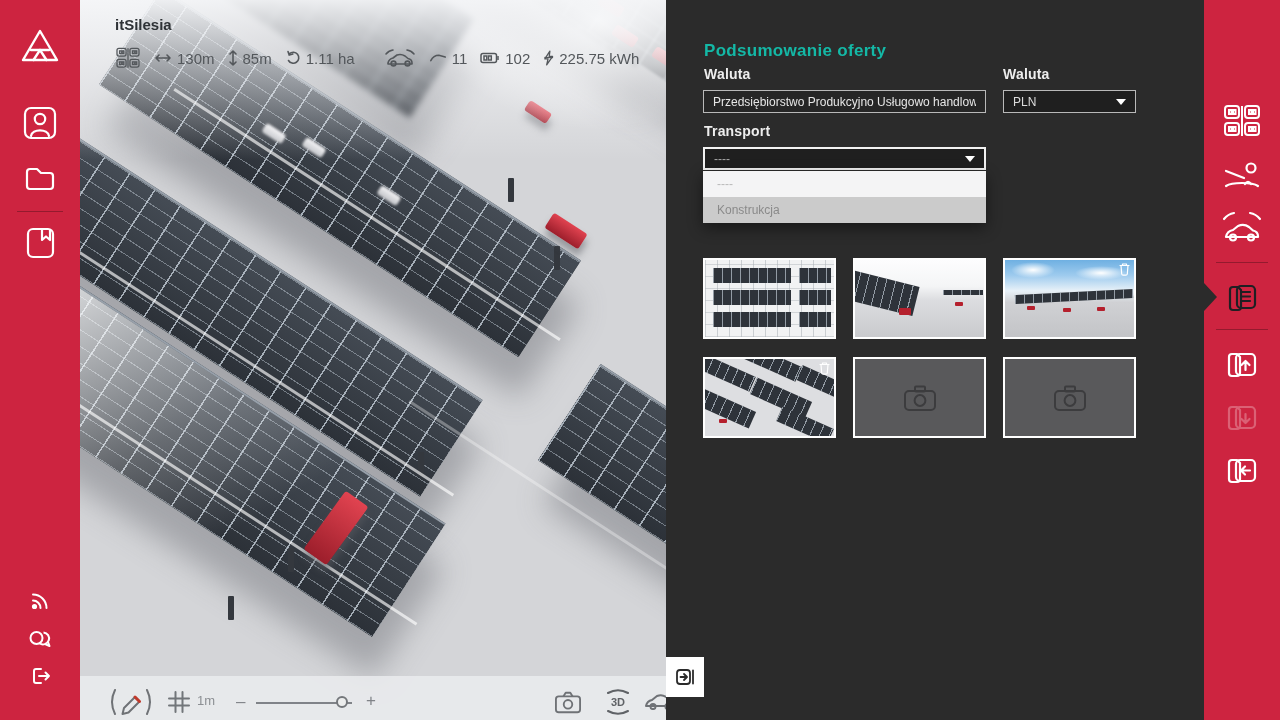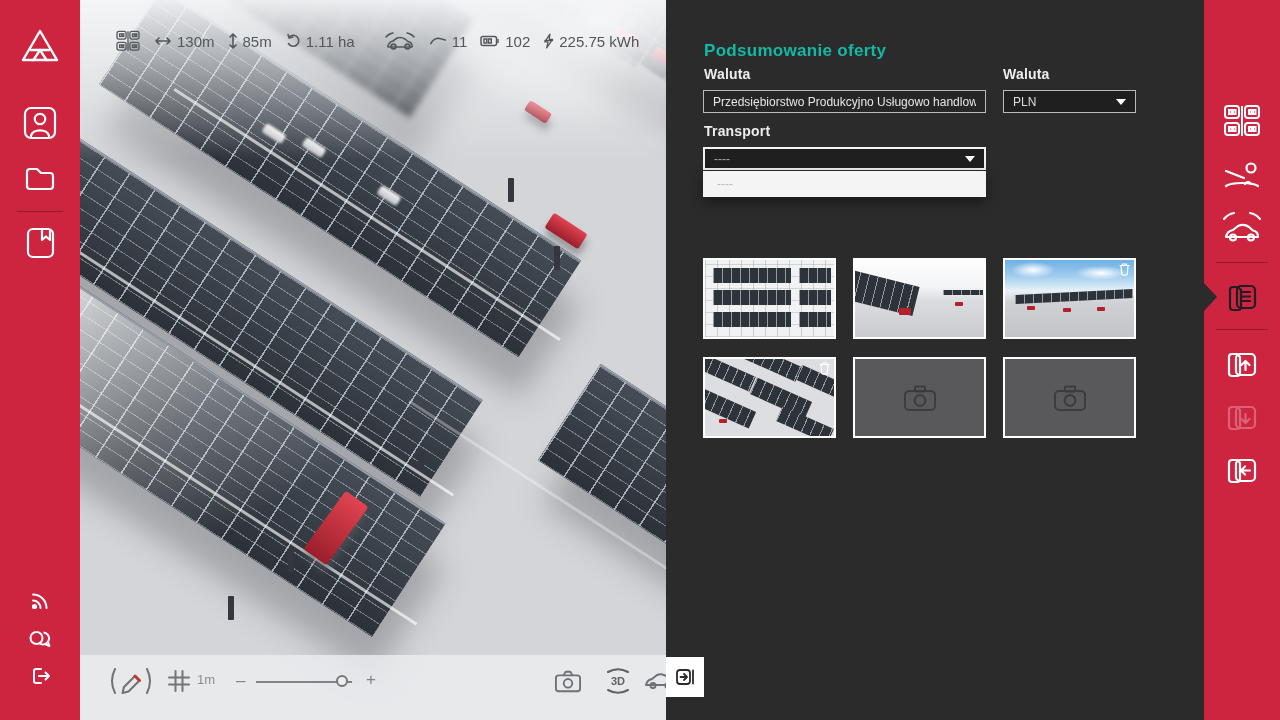--- a/index.html
+++ b/index.html
@@ -35,21 +35,21 @@
 
   
   .hud{position:absolute;left:35px;top:16px;color:#34383c;z-index:5;}
   .hud-app{font-size:15px;font-weight:bold;color:#2e3236;}
   .hud-project{font-size:15px;color:#55595e;margin-top:3px;}
   .hud-stats{display:flex;align-items:center;gap:13px;margin-top:14px;color:#53575b;font-size:15px;}
   .stat{display:flex;align-items:center;gap:5px;white-space:nowrap;}
   .gap-left{margin-left:16px;}
 
   
-  .vtoolbar{position:absolute;left:0;right:0;bottom:0;height:65px;background:rgba(236,237,239,.82);z-index:6;}
+  .vtoolbar{position:absolute;left:0;right:0;bottom:0;height:44px;background:rgba(236,237,239,.82);z-index:6;}
   .vt{position:absolute;color:#6f7276;}
   .vt-text{font-size:13px;color:#8c8f93;}
   .slider-track{position:absolute;left:176px;top:26px;width:96px;height:2px;background:#808388;}
   .slider-handle{position:absolute;left:256px;top:20px;width:12px;height:12px;border-radius:50%;
     border:2px solid #74777b;background:#eceded;}
   .pm{font-size:17px;color:#808388;line-height:1;}
 
   
   .toggle-btn{position:absolute;left:666px;top:657px;width:38px;height:40px;background:#fff;z-index:40;
     display:flex;align-items:center;justify-content:center;}
@@ -176,20 +176,21 @@
   <div class="car-red" style="left:518px;top:0px;width:26px;height:12px"></div>
   <div class="car-red" style="left:532px;top:30px;width:26px;height:12px"></div>
   <div class="car-red" style="left:572px;top:52px;width:26px;height:12px"></div>
   <div class="car-red" style="left:466px;top:222px;width:40px;height:18px"></div>
   <div class="car-red" style="left:242px;top:492px;width:28px;height:72px;transform:rotate(36deg)"></div>
 
   <div class="glow"></div>
   <div class="fog-top"></div>
 
   <div class="hud">
+    <div class="hud-app">itSilesia</div>
     <div class="hud-stats">
       <span class="stat">
         <svg width="26" height="22" viewBox="0 0 40 34" fill="none" stroke="#53575b" stroke-width="2">
           <rect x="3" y="2" width="14" height="12" rx="3"></rect>
             <rect x="23" y="2" width="14" height="12" rx="3"></rect>
           <rect x="3" y="19" width="14" height="12" rx="3"></rect>
             <rect x="23" y="19" width="14" height="12" rx="3"></rect>
           <path d="M20 2 V32"></path>
             <rect x="7" y="6" width="2.5" height="4"></rect>
             <rect x="11" y="6" width="2.5" height="4"></rect>
@@ -377,20 +378,21 @@
     <svg width="34" height="28" viewBox="0 0 34 28" fill="none" stroke="#3c3c3e" stroke-width="2" stroke-linejoin="round">
       <rect x="2" y="7" width="30" height="19" rx="4"></rect>
         <rect x="12" y="2.5" width="10" height="5" rx="1"></rect>
         <circle cx="17" cy="16.5" r="5.4"></circle>
     </svg>
   </div>
 </section>
 
 <div class="dropdown">
   <div class="option first">----</div>
+  <div class="option highlighted">Konstrukcja</div>
 </div>
 
 <button class="send-btn">Wyślij ofertę</button>
 
 <aside class="sidebar-right">
   <div class="sr-item" style="top:103px">
     <svg width="40" height="36" viewBox="0 0 40 34" fill="none" stroke="#fff" stroke-width="2">
       <rect x="3" y="2" width="14" height="12" rx="3"></rect>
         <rect x="23" y="2" width="14" height="12" rx="3"></rect>
       <rect x="3" y="19" width="14" height="12" rx="3"></rect>

